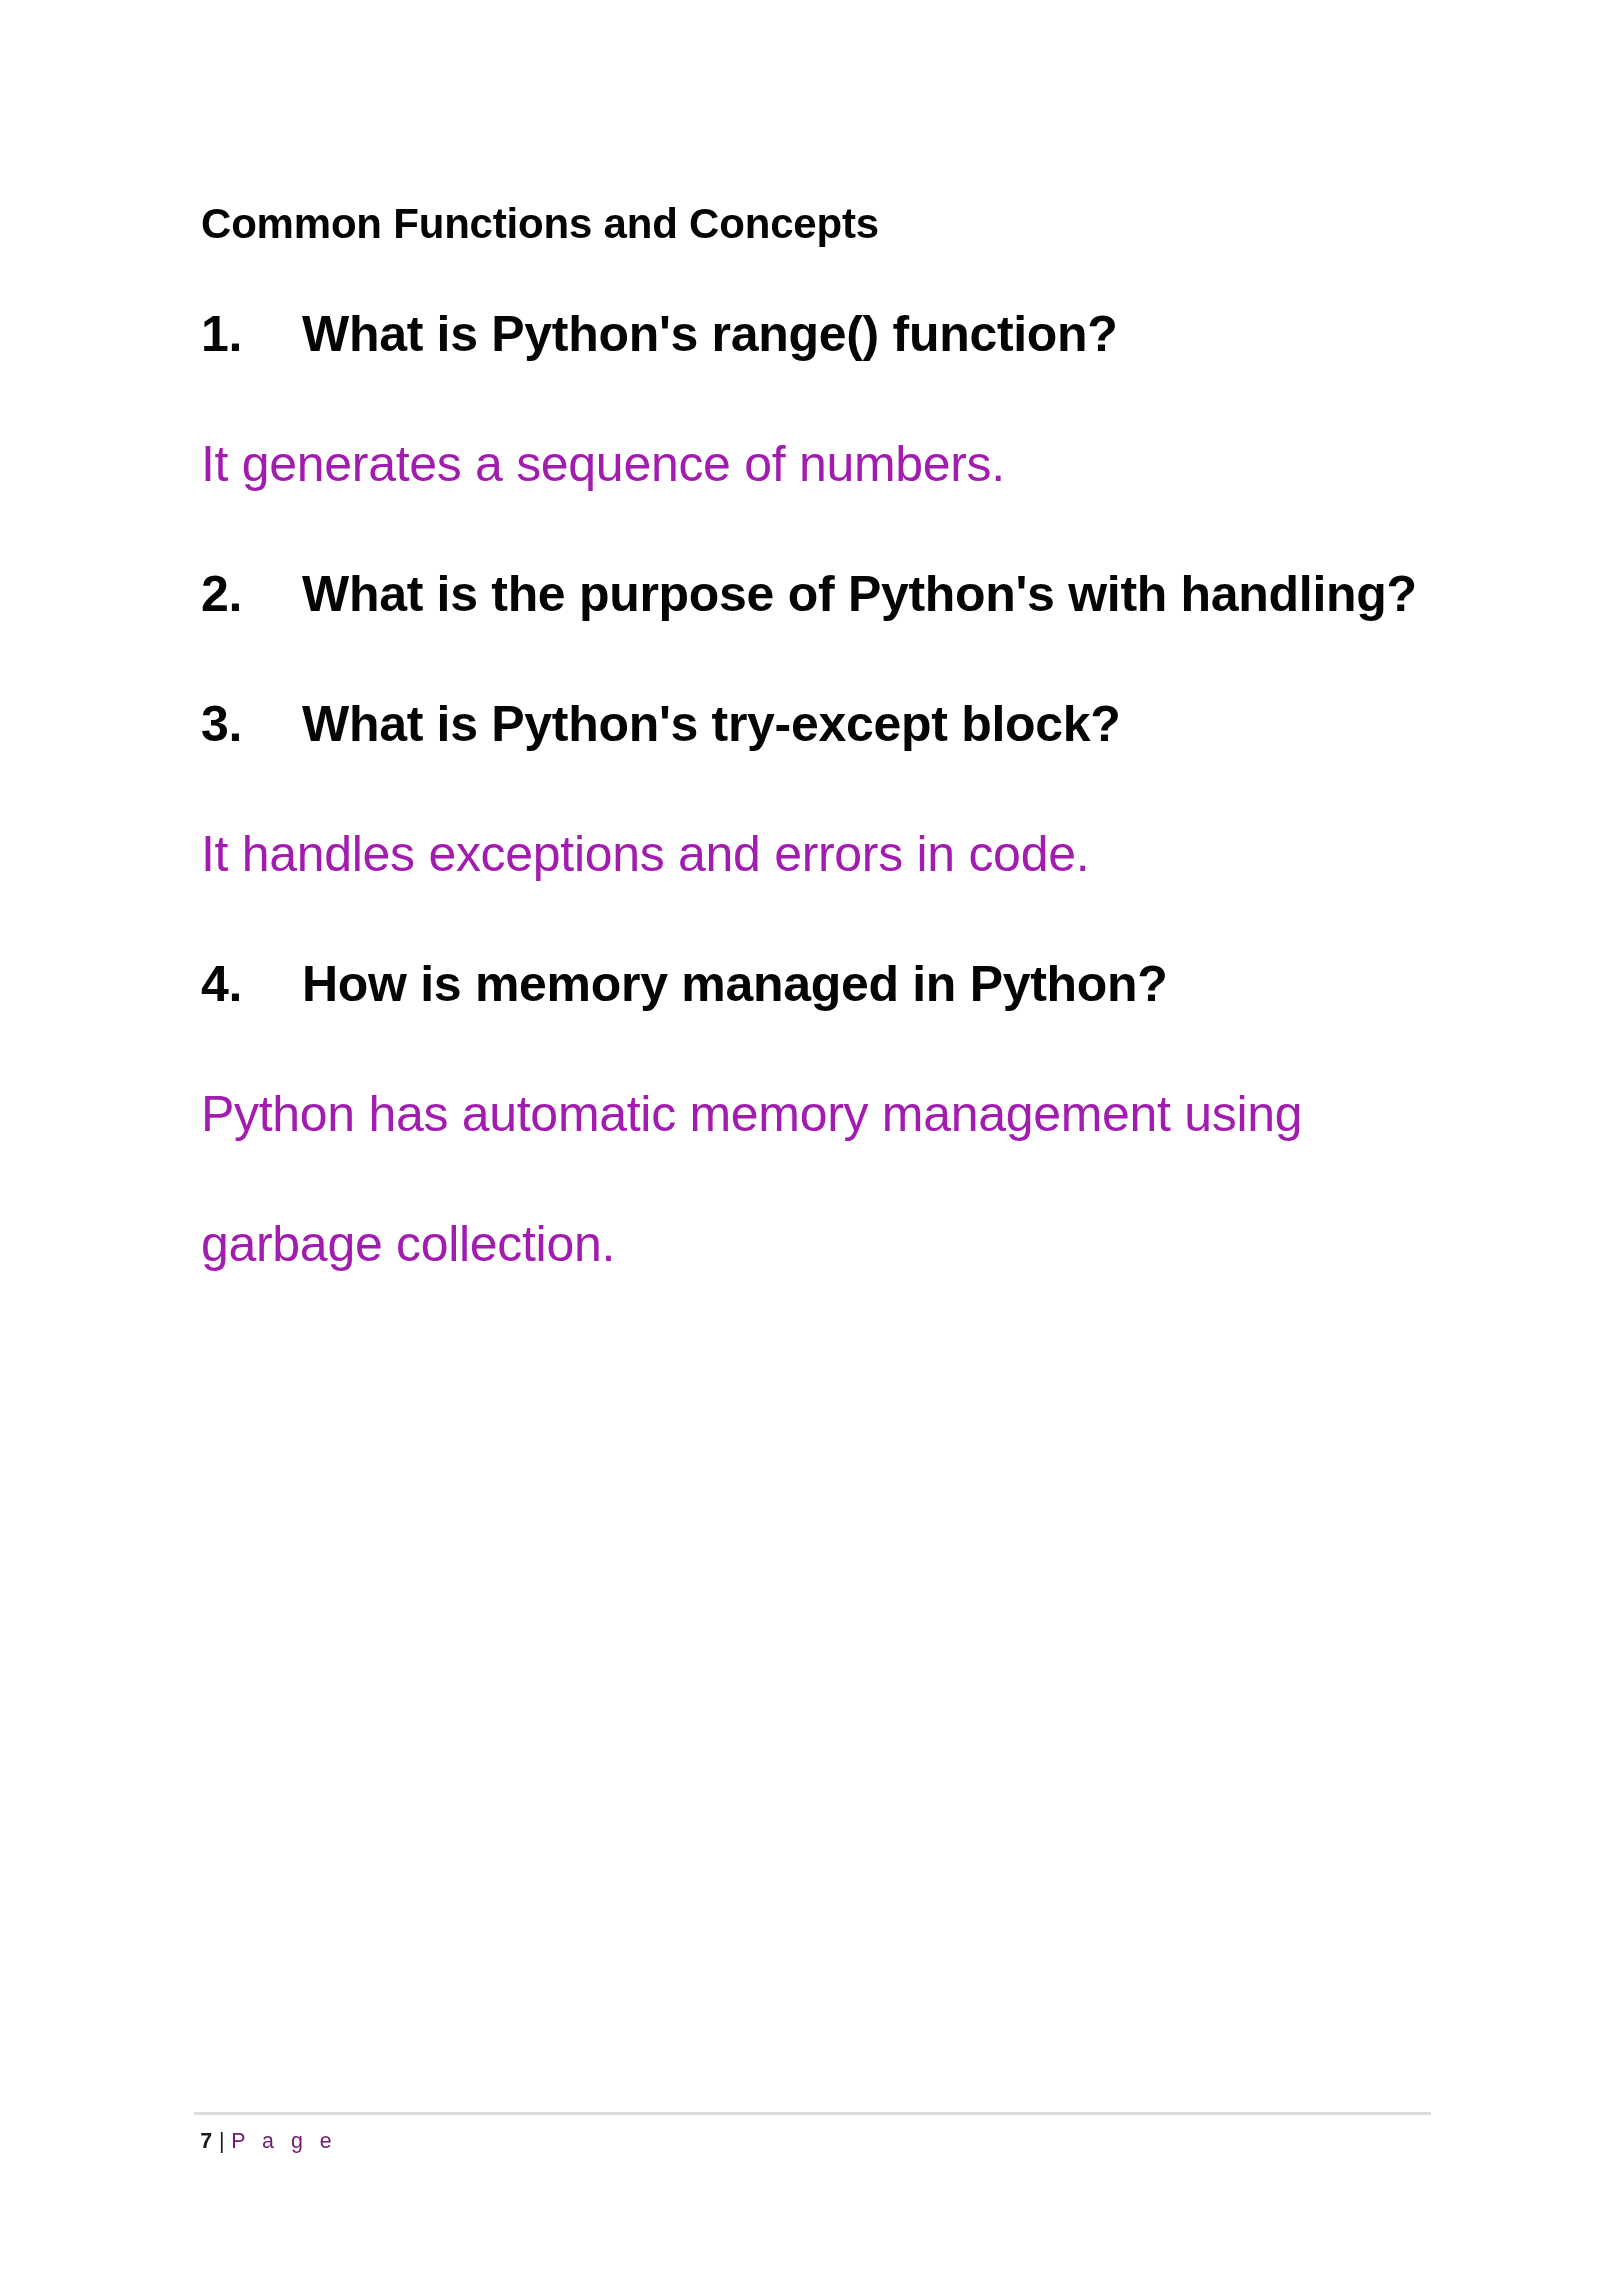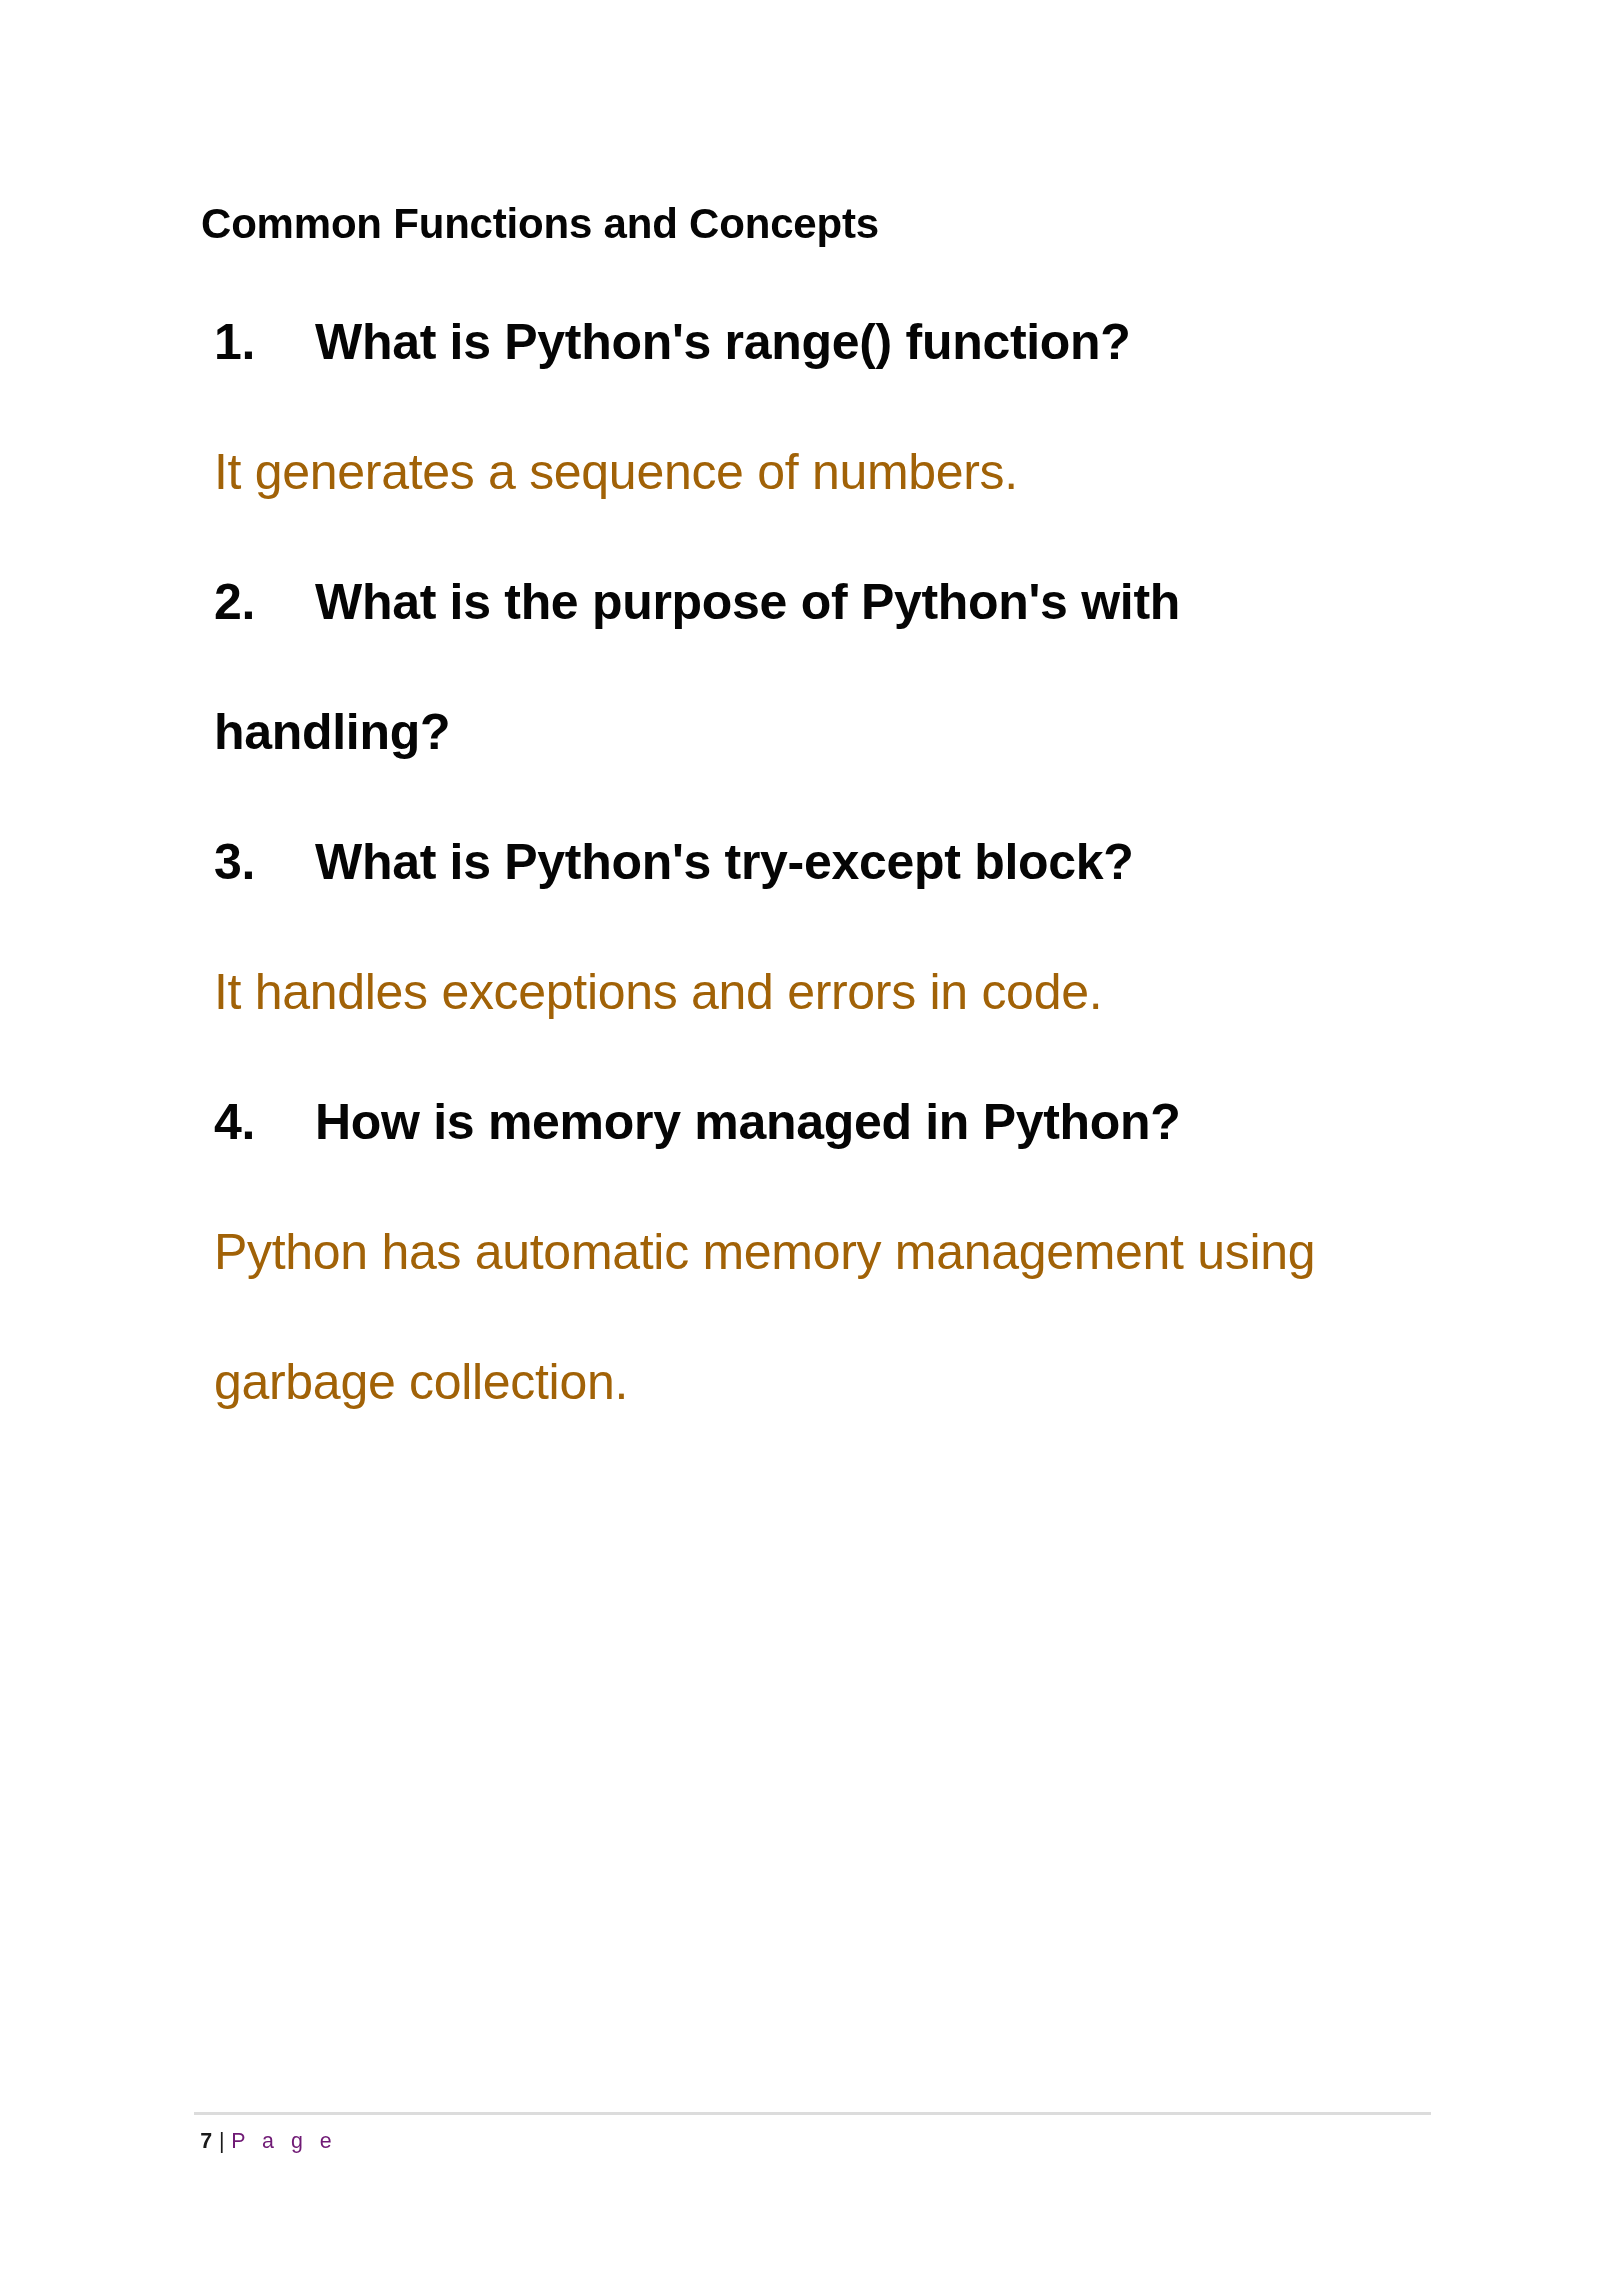--- a/index.html
+++ b/index.html
@@ -33,21 +33,21 @@
     color: #050505;
     line-height: 80px;
     letter-spacing: -0.2px;
     margin: 0 0 0 0;
     white-space: nowrap;
   }
 
   
   .qa-list {
     list-style: none;
-    margin: 13px;
+    margin: 0;
     padding: 0;
   }
   .qa-item {
     margin: 0;
     padding: 0;
   }
 
   .question {
     font-family: "Liberation Sans", sans-serif;
     font-size: 50px;
@@ -61,21 +61,21 @@
   }
   .q-num {
     display: inline-block;
     min-width: 101px;
   }
 
   .answer {
     font-family: "Liberation Sans", sans-serif;
     font-size: 50px;
     font-weight: normal;
-    color: #a16207;
+    color: #a21caf;
     line-height: 130px;
     letter-spacing: -0.3px;
     margin: 0;
     display: block;
     max-width: 1165px;
   }
 
   
   .first-q { margin-top: 4.8px; }
 

